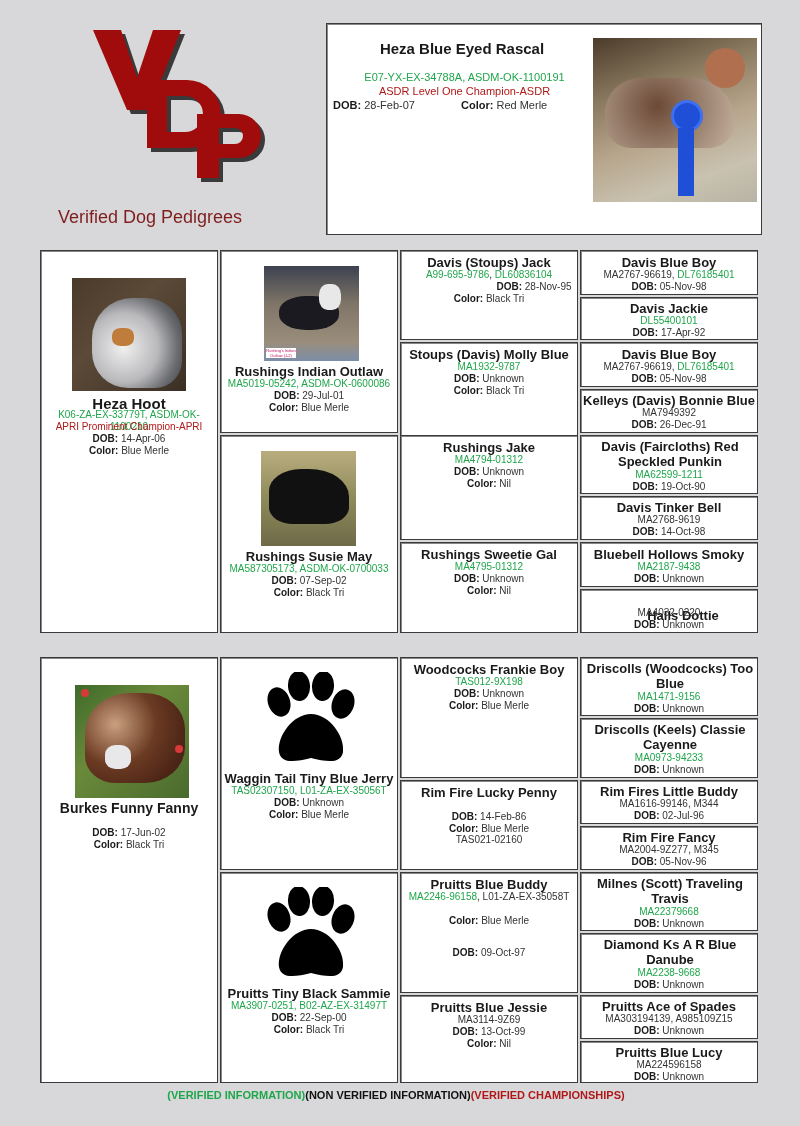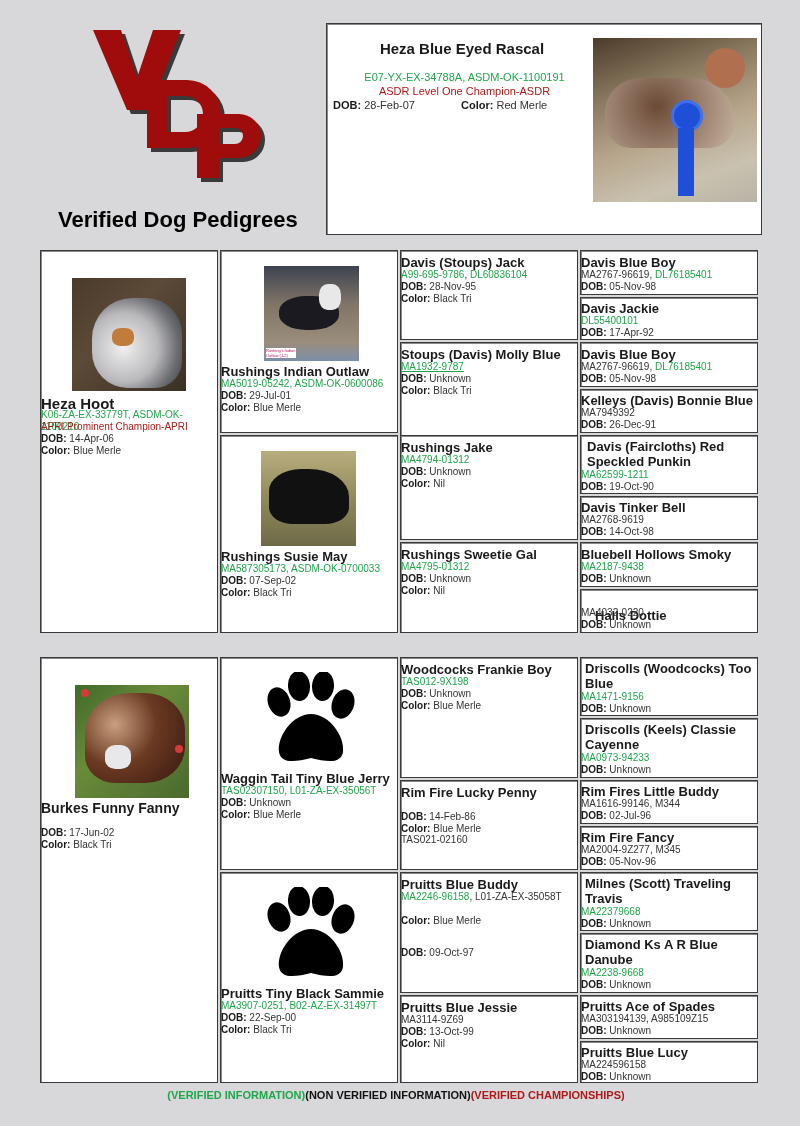--- a/index.html
+++ b/index.html
@@ -1,27 +1,27 @@
 <!DOCTYPE html>
 <html><head>
 <meta charset="utf-8">
 <style>
   html,body{margin:0;padding:0;}
   body{width:800px;height:1126px;background:#d8d8da;position:relative;overflow:hidden;font-family:"Liberation Sans",sans-serif;color:#222;}
   .abs{position:absolute;}
-  .box{position:absolute;background:#fff;border:1px solid #3a3a3a;box-shadow:inset 1px 1px 0 #888;box-sizing:border-box;text-align:left;}
+  .box{position:absolute;background:#fff;border:1px solid #3a3a3a;box-shadow:inset 1px 1px 0 #888;box-sizing:border-box;text-align:center;}
   .name{font-weight:bold;font-size:13px;color:#1a1a1a;line-height:15px;}
   .name.big{font-size:15px;line-height:17px;}
   .reg{font-size:10px;line-height:12px;}
   .g{color:#1fa64a;}
   .k{color:#333;}
   .r{color:#b01818;}
   .line{font-size:10px;line-height:12px;color:#333;}
   .line b{color:#1a1a1a;}
-  #logo-title{font-weight:bold;color:#000000;font-size:22px;}
+  #logo-title{font-weight:normal;color:#7f1d1d;font-size:18px;}
   .legend{font-weight:bold;font-size:11px;}
 </style>
 </head>
 <body>
 
 <div class="abs" style="left:85px;top:22px;width:190px;height:165px;">
   <svg width="190" height="165" viewBox="0 0 190 165">
     <g transform="translate(4,4)" fill="#3a3a3a">
       <polygon points="8,8 36,8 52,56 68,8 96,8 64,88 42,88"></polygon>
       <path d="M62,58 h40 a34,34 0 0 1 0,68 h-40z M82,74 v36 h18 a18,18 0 0 0 0,-36z" fill-rule="evenodd"></path>
@@ -79,26 +79,26 @@
   </div>
   <div class="abs name" style="left:0;top:113px;width:100%;">Rushings Susie May</div>
   <div class="abs reg g" style="left:0;top:127px;width:100%;">MA587305173, ASDM-OK-0700033</div>
   <div class="abs line" style="left:0;top:139px;width:100%;"><b>DOB:</b> <span>07-Sep-02</span></div>
   <div class="abs line" style="left:0;top:151px;width:100%;"><b>Color:</b> <span>Black Tri</span></div>
 </div>
 
 <div class="box" style="left:400px;top:250px;width:178px;height:90px;">
   <div class="abs name" style="left:0;top:4px;width:100%;">Davis (Stoups) Jack</div>
   <div class="abs reg" style="left:0;top:18px;width:100%;"><span class="g">A99-695-9786</span><span class="k">, </span><span class="g">DL60836104</span></div>
-  <div class="abs line" style="left:0;top:30px;width:100%;"><b>DOB:</b> <span>28-Nov-95</span></div>
+  <div class="abs line" style="left:0;top:30px;width:100%;padding-left:45px;"><b>DOB:</b> <span>28-Nov-95</span></div>
   <div class="abs line" style="left:0;top:42px;width:100%;"><b>Color:</b> <span>Black Tri</span></div>
 </div>
 <div class="box" style="left:400px;top:342px;width:178px;height:198px;">
   <div class="abs name" style="left:0;top:4px;width:100%;">Stoups (Davis) Molly Blue</div>
-  <div class="abs reg g" style="left:0;top:18px;width:100%;text-decoration:underline;">MA1932-9787</div>
+  <div class="abs reg g" style="left:0;top:18px;width:100%;">MA1932-9787</div>
   <div class="abs line" style="left:0;top:30px;width:100%;"><b>DOB:</b> <span>Unknown</span></div>
   <div class="abs line" style="left:0;top:42px;width:100%;"><b>Color:</b> <span>Black Tri</span></div>
 </div>
 <div class="box" style="left:400px;top:435px;width:178px;height:105px;z-index:1;">
   <div class="abs name" style="left:0;top:4px;width:100%;">Rushings Jake</div>
   <div class="abs reg g" style="left:0;top:18px;width:100%;">MA4794-01312</div>
   <div class="abs line" style="left:0;top:30px;width:100%;"><b>DOB:</b> <span>Unknown</span></div>
   <div class="abs line" style="left:0;top:42px;width:100%;"><b>Color:</b> <span>Nil</span></div>
 </div>
 <div class="box" style="left:400px;top:542px;width:178px;height:91px;z-index:1;">

